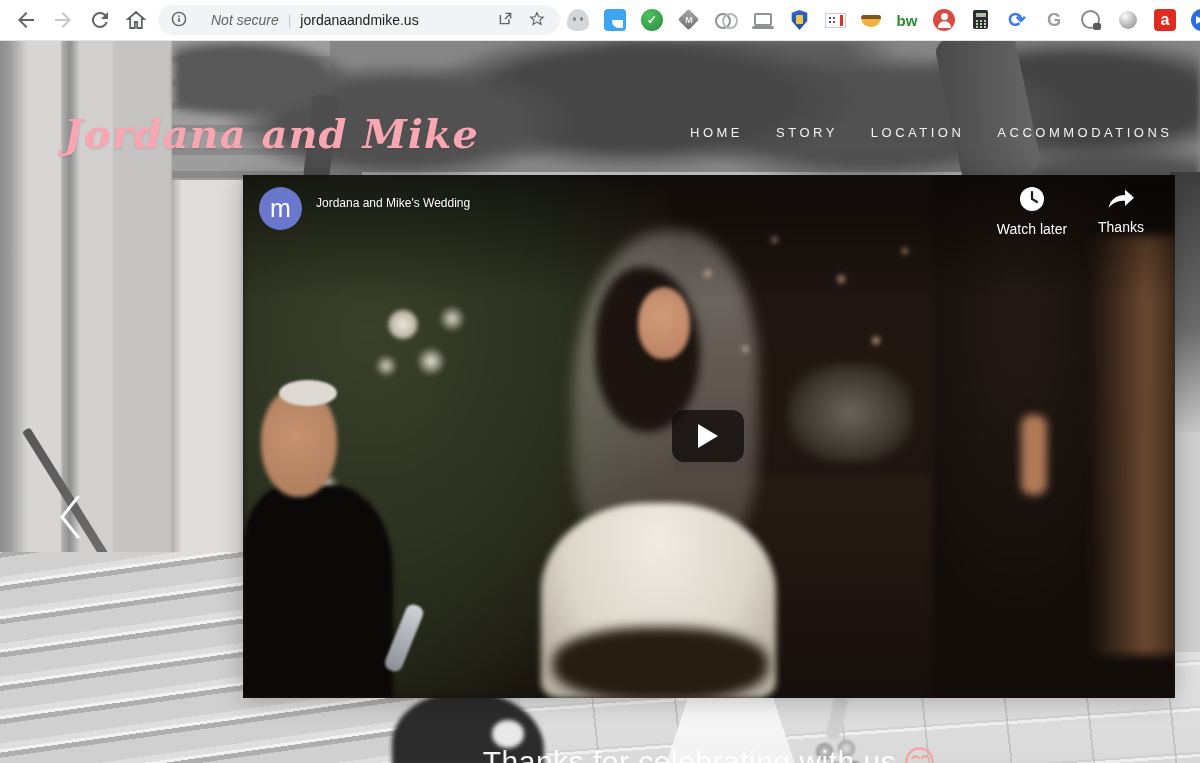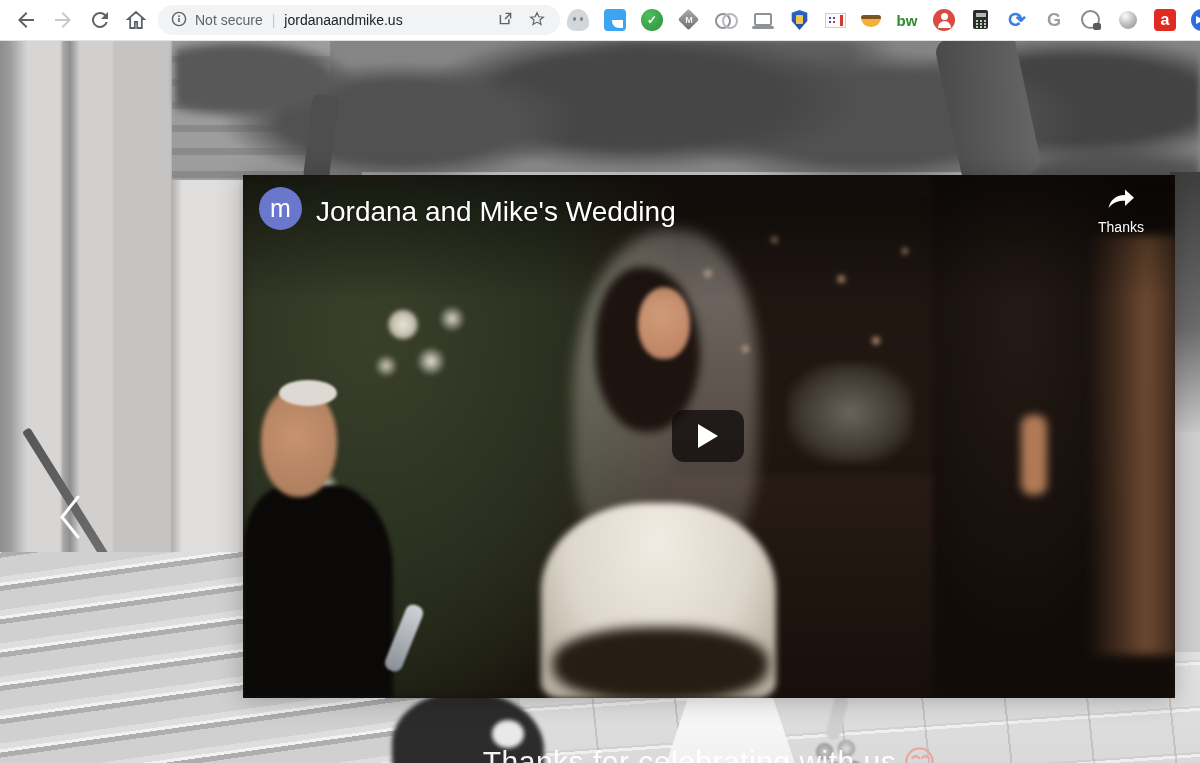--- a/index.html
+++ b/index.html
@@ -7,21 +7,21 @@
   .abs{position:absolute;}
 
   
   #toolbar{position:absolute;top:0;left:0;width:1200px;height:40px;background:#ffffff;
     border-bottom:1px solid #e2e3e5;z-index:50;}
   .tb-btn{position:absolute;top:8px;width:24px;height:24px;cursor:pointer;}
   #tb-back{left:14px}#tb-fwd{left:51px}#tb-refresh{left:88px}#tb-home{left:124px}
   #omnibox{position:absolute;left:158px;top:5px;width:402px;height:30px;background:#f1f3f4;
     border-radius:15px;display:flex;align-items:center;font-size:14px;color:#5f6368;}
   #omnibox .info-ic{margin-left:13px;flex:0 0 auto;}
-  #omnibox .sec{margin-left:8px;white-space:nowrap;}
+  #omnibox .sec{margin-left:24px;white-space:nowrap;font-style:italic;}
   #omnibox .sep{margin:0 9px;color:#c6c9cc;font-weight:400;}
   #omnibox .url{color:#202124;white-space:nowrap;}
   #omnibox .spacer{flex:1;}
   #omnibox .right-ic{margin-right:14px;flex:0 0 auto;cursor:pointer;}
 
   
   #ext-row{position:absolute;left:567px;top:9px;display:flex;gap:15px;z-index:51;}
   .ext{width:22px;height:22px;position:relative;flex:0 0 auto;cursor:pointer;
     display:flex;align-items:center;justify-content:center;font-weight:bold;}
   .ext-ghost{background:#d4d7da;border-radius:50% 50% 42% 42%/62% 62% 30% 30%;}
@@ -169,21 +169,21 @@
   .v-kippah{left:36px;top:205px;width:58px;height:26px;background:#ded9d2;border-radius:50%;filter:blur(1px);}
   .v-rabbi-suit{left:0;top:310px;width:150px;height:213px;background:#0b0908;border-radius:30% 40% 0 0;filter:blur(2px);}
   .v-mic{left:152px;top:428px;width:18px;height:70px;background:linear-gradient(#cfd3d8,#8b9097);
     transform:rotate(22deg);border-radius:8px;filter:blur(1px);}
   .v-windscreen{left:310px;top:452px;width:215px;height:75px;background:#261d13;border-radius:45%;filter:blur(6px);}
   .v-topshade{left:0;top:0;width:100%;height:125px;background:linear-gradient(rgba(0,0,0,.55),transparent);}
 
   
   #yt-avatar{left:16px;top:12px;width:43px;height:43px;border-radius:50%;background:#6a77cc;color:#fff;
     display:flex;align-items:center;justify-content:center;font-size:25px;z-index:5;cursor:pointer;}
-  #yt-title{left:73px;top:21px;font-size:28px;color:#fff;z-index:5;cursor:pointer;
+  #yt-title{left:73px;top:21px;font-size:12px;color:#fff;z-index:5;cursor:pointer;
     text-shadow:0 0 2px rgba(0,0,0,.6);}
   .yt-action{z-index:5;text-align:center;color:#fff;font-size:14px;cursor:pointer;
     text-shadow:0 0 2px rgba(0,0,0,.6);}
   #yt-watchlater{left:742px;top:10px;width:94px;}
   #yt-share{left:845px;top:10px;width:66px;}
   .yt-action .lbl{display:block;margin-top:5px;}
   #play-btn{left:429px;top:235px;width:72px;height:52px;border-radius:12px;background:rgba(16,12,10,.78);
     display:flex;align-items:center;justify-content:center;z-index:5;cursor:pointer;}
 
   
@@ -282,20 +282,28 @@
   <div class="abs bg-rail"></div>
   <div class="abs bg-steps-left"></div>
   <div class="abs bg-plaza"></div>
   <div class="abs fig-suit"></div>
   <div class="abs fig-hand"></div>
   <div class="abs fig-dress"></div>
 
   <div class="abs fig-bqt-handle"></div>
   <div class="abs fig-bouquet"></div>
 
+  <div class="abs" id="logo">Jordana and Mike</div>
+  <div class="abs" id="site-nav">
+    <span class="nav-item">HOME</span>
+    <span class="nav-item">STORY</span>
+    <span class="nav-item">LOCATION</span>
+    <span class="nav-item">ACCOMMODATIONS</span>
+
+  </div>
 
   <div class="abs" id="video">
     <div class="v v-base"></div>
     <div class="v v-warm"></div>
     <div class="v v-foliage"></div>
     <div class="v v-flowers1"></div>
     <div class="v v-flowers2"></div>
     <div class="v v-guests"></div>
     <div class="v v-sparkle"></div>
     <div class="v v-veil"></div>
@@ -308,20 +316,27 @@
     <div class="v v-rabbi-suit"></div>
     <div class="v v-rabbi-head"></div>
     <div class="v v-kippah"></div>
     <div class="v v-mic"></div>
     <div class="v v-windscreen"></div>
     <div class="v v-topshade"></div>
 
     <div class="v" id="yt-avatar">m</div>
     <div class="v" id="yt-title">Jordana and Mike's Wedding</div>
 
+    <div class="v yt-action" id="yt-watchlater">
+      <svg width="28" height="28" viewBox="0 0 28 28">
+        <circle cx="14" cy="14" r="12" fill="#fff"></circle>
+        <path d="M14 7v7l5 3" stroke="#1c1c1c" stroke-width="2.2" fill="none" stroke-linecap="round"></path>
+      </svg>
+      <span class="lbl">Watch later</span>
+    </div>
     <div class="v yt-action" id="yt-share">
       <svg width="30" height="26" viewBox="0 0 30 26">
         <path d="M19 10 C9 10 4 16 2.5 23 C7 17.5 12 15.8 19 15.8 V21 L28 12.8 L19 4.5 Z" fill="#fff"></path>
       </svg>
       <span class="lbl">Thanks</span>
     </div>
 
     <div class="v" id="play-btn">
       <svg width="22" height="26" viewBox="0 0 22 26">
         <polygon points="1,1 21,13 1,25" fill="#fff"></polygon>

